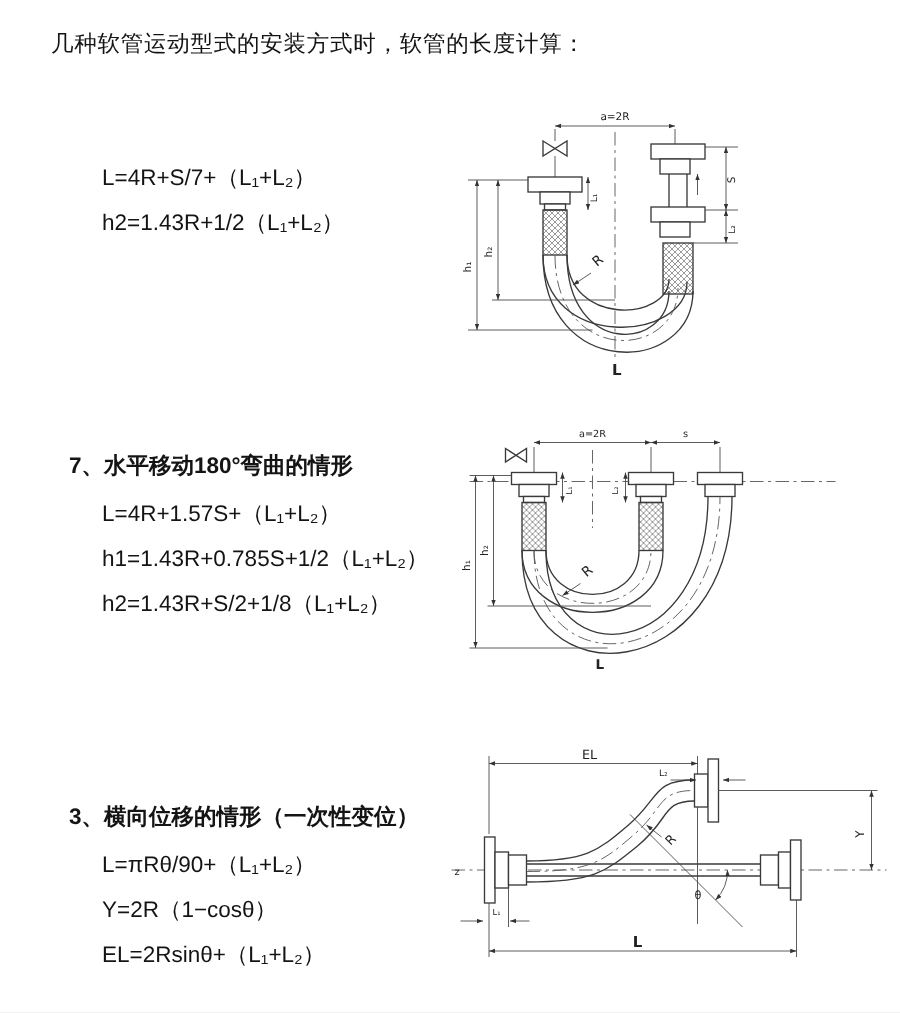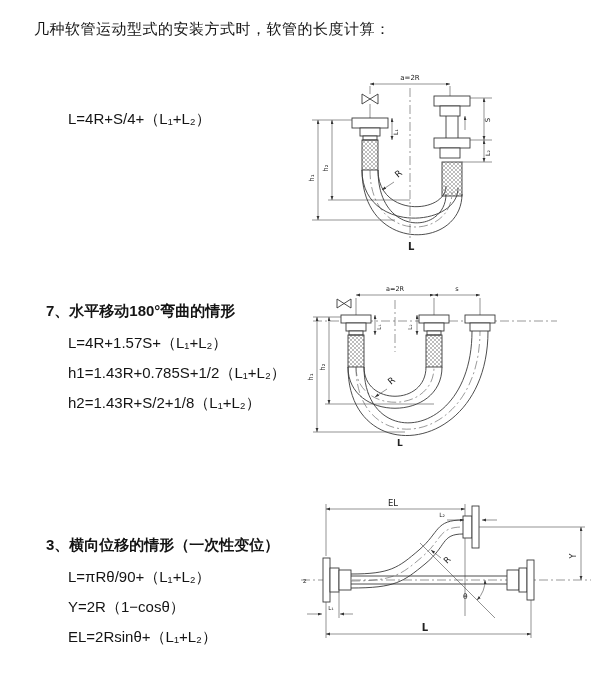--- a/index.html
+++ b/index.html
@@ -28,21 +28,22 @@
 </style>
 </head>
 <body>
 
 <div class="page">
 
   <div class="title">几种软管运动型式的安装方式时，软管的长度计算：</div>
 
   <div class="section sec1">
     <div class="formulas">
-      <div class="formula">L=4R+S/4+（L₁+L₂）</div>
+      <div class="formula">L=4R+S/7+（L₁+L₂）</div>
+      <div class="formula">h2=1.43R+1/2（L₁+L₂）</div>
     </div>
   </div>
 
   <div class="section sec2">
     <div class="heading">7、水平移动180°弯曲的情形</div>
     <div class="formulas">
       <div class="formula">L=4R+1.57S+（L₁+L₂）</div>
       <div class="formula">h1=1.43R+0.785S+1/2（L₁+L₂）</div>
       <div class="formula">h2=1.43R+S/2+1/8（L₁+L₂）</div>
     </div>

